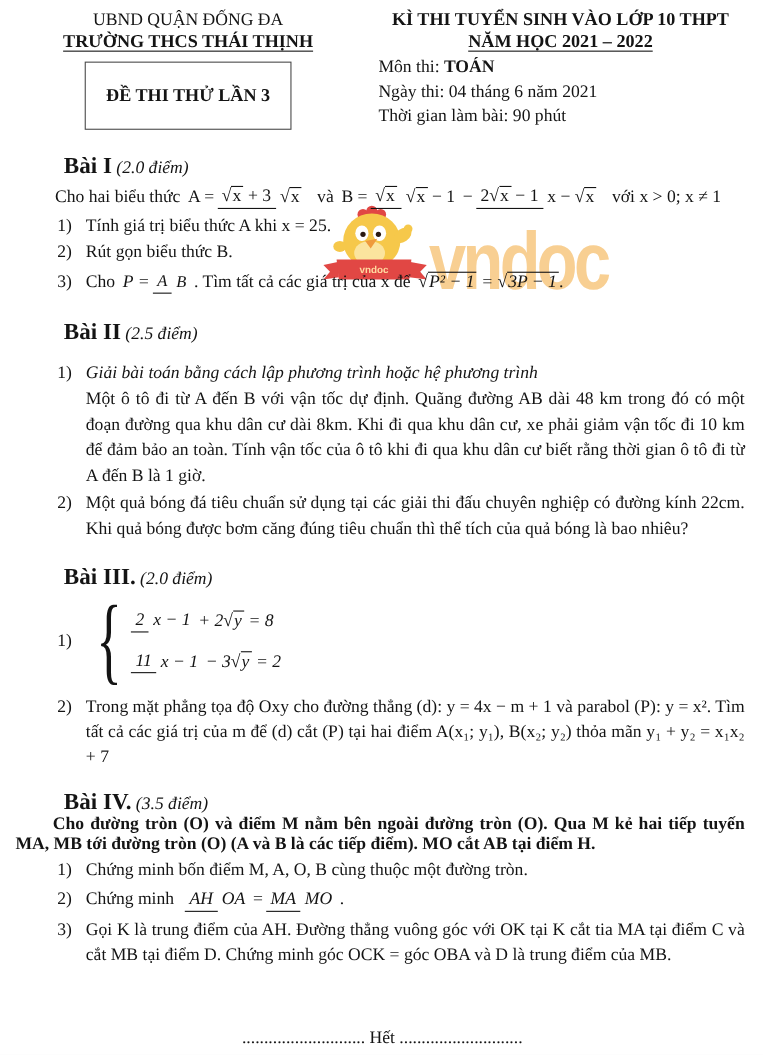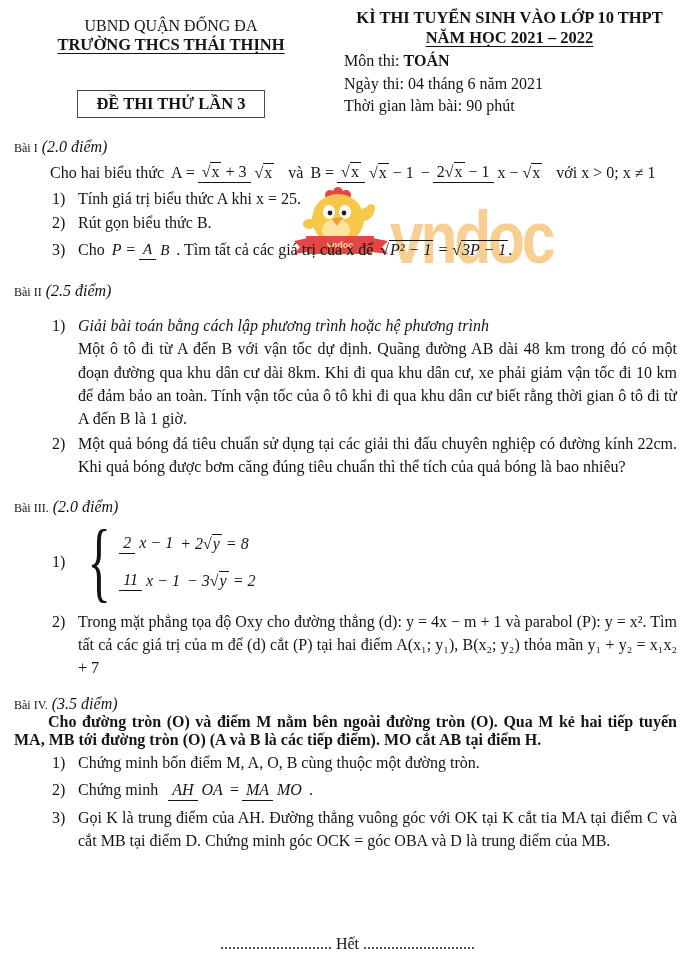--- a/index.html
+++ b/index.html
@@ -4,32 +4,32 @@
 <style>
   html,body{margin:0;padding:0;background:#e8e8e8;}
   .page{position:relative;width:695px;height:959px;background:#ffffff;overflow:hidden;
         font-family:"Liberation Serif","DejaVu Serif",serif;font-size:16px;color:#141414;margin:0 auto;}
   .content{position:relative;z-index:1;}
   
   .hdr{display:flex;padding:8px 12px 0 6px;align-items:flex-end;}
   .hl{width:330px;text-align:center;}
   .hl-1{font-size:16px;}
   .hl-2{font-weight:bold;font-size:16.5px;text-decoration:underline;text-underline-offset:3px;}
-  .exam-box{display:inline-block;border:1.5px solid #4a4a4a;padding:3px 18px;font-weight:bold;
-            font-size:16.5px;margin-top:35px;}
+  .exam-box{display:inline-block;border:1.5px solid #4a4a4a;padding:20px 18px;font-weight:bold;
+            font-size:16.5px;margin-top:8px;}
   .hr{flex:1;text-align:center;}
   .hr-1{font-weight:bold;font-size:16.5px;}
   .hr-2{font-weight:bold;font-size:16.5px;text-decoration:underline;text-underline-offset:3px;margin-bottom:2px;}
   .meta{text-align:left;margin-left:8px;line-height:1.42;}
   .meta .bold{font-weight:bold;}
   .meta .it{}
   
   .sect{margin:0 18px 0 14px;}
   .shead{margin-top:20px;}
-  .bt{font-weight:normal;font-size:12px;}
+  .bt{font-weight:bold;font-size:21px;margin-left:44px;}
   .pts{font-style:italic;}
   
   .frac{display:inline-flex;align-items:center;text-align:center;
         vertical-align:middle;line-height:1.25;margin:0 3px;}
   .fn{border-bottom:1.3px solid #141414;padding:0 4px;}
   .fd{padding:0 4px;}
   .sq{white-space:nowrap;}
   .vin{display:inline-block;border-top:1.3px solid #141414;padding:0 2px 0 1px;line-height:1.1;}
   .mi{font-style:italic;}
   .mrow{display:flex;align-items:center;flex-wrap:nowrap;}

